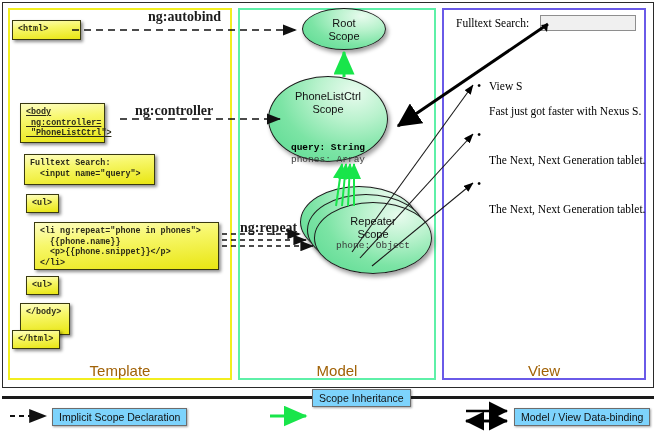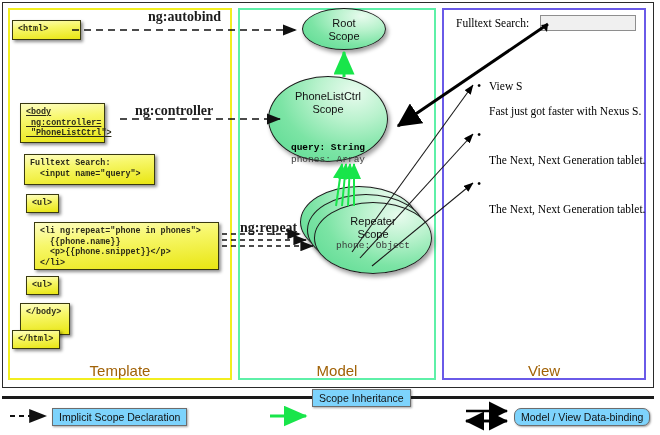--- a/index.html
+++ b/index.html
@@ -213,15 +213,15 @@
     </g>
     <g>
       <line x1="466" y1="411" x2="507" y2="411" stroke="#000" stroke-width="2.4" marker-end="url(#ah-fat)"></line>
       <line x1="507" y1="421" x2="466" y2="421" stroke="#000" stroke-width="2.4" marker-end="url(#ah-fat)"></line>
       <line x1="466" y1="421" x2="507" y2="421" stroke="#000" stroke-width="2.4" marker-end="url(#ah-fat)"></line>
     </g>
   </svg>
 
   <div class="lg-box" style="left:52px;top:408px;">Implicit Scope Declaration</div>
   <div class="lg-box" style="left:312px;top:389px;text-align:right;">Scope Inheritance</div>
-  <div class="lg-box" style="left:514px;top:408px;border-radius:7px;">Model / View Data-binding</div>
+  <div class="lg-box" style="left:514px;top:408px;">Model / View Data-binding</div>
 
 </div>
 
 </body></html>

